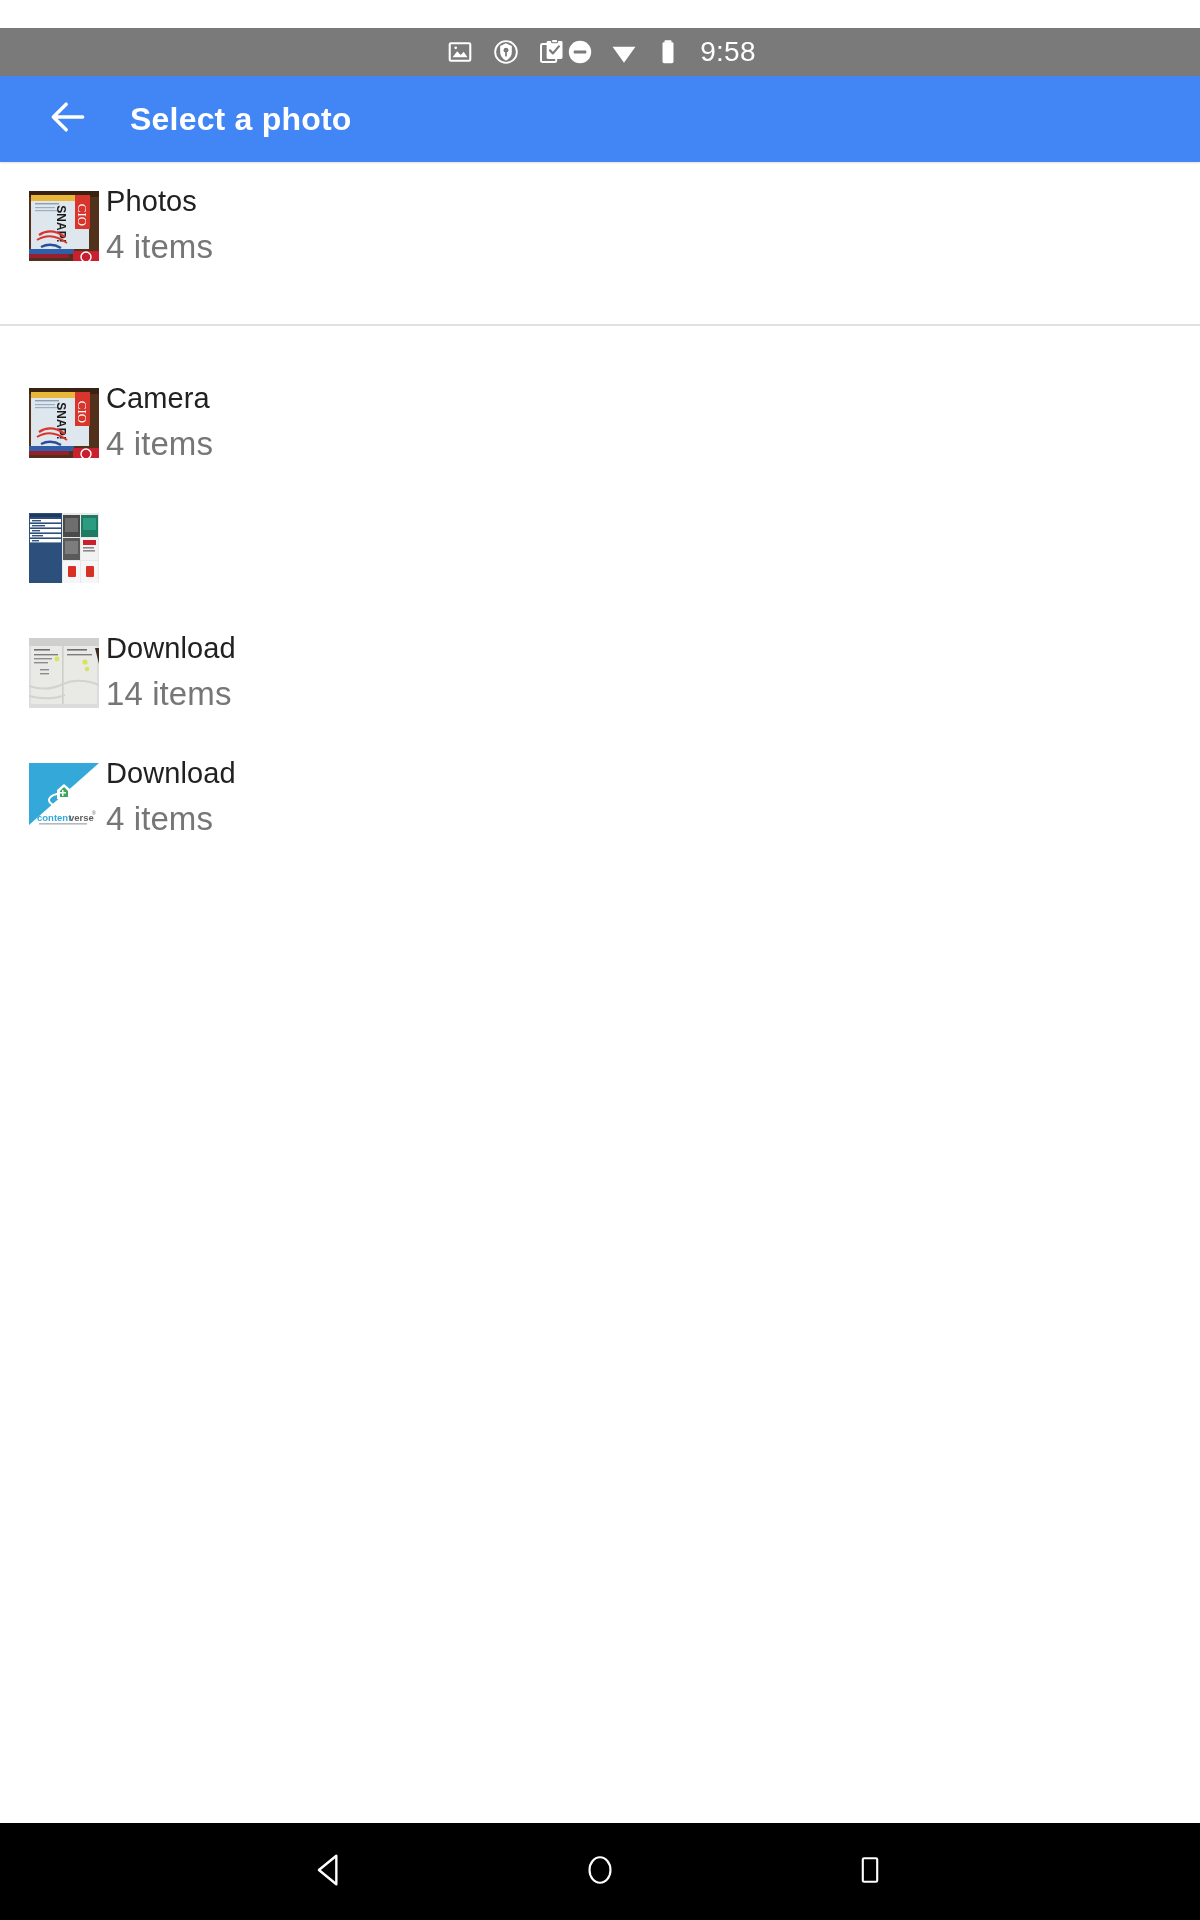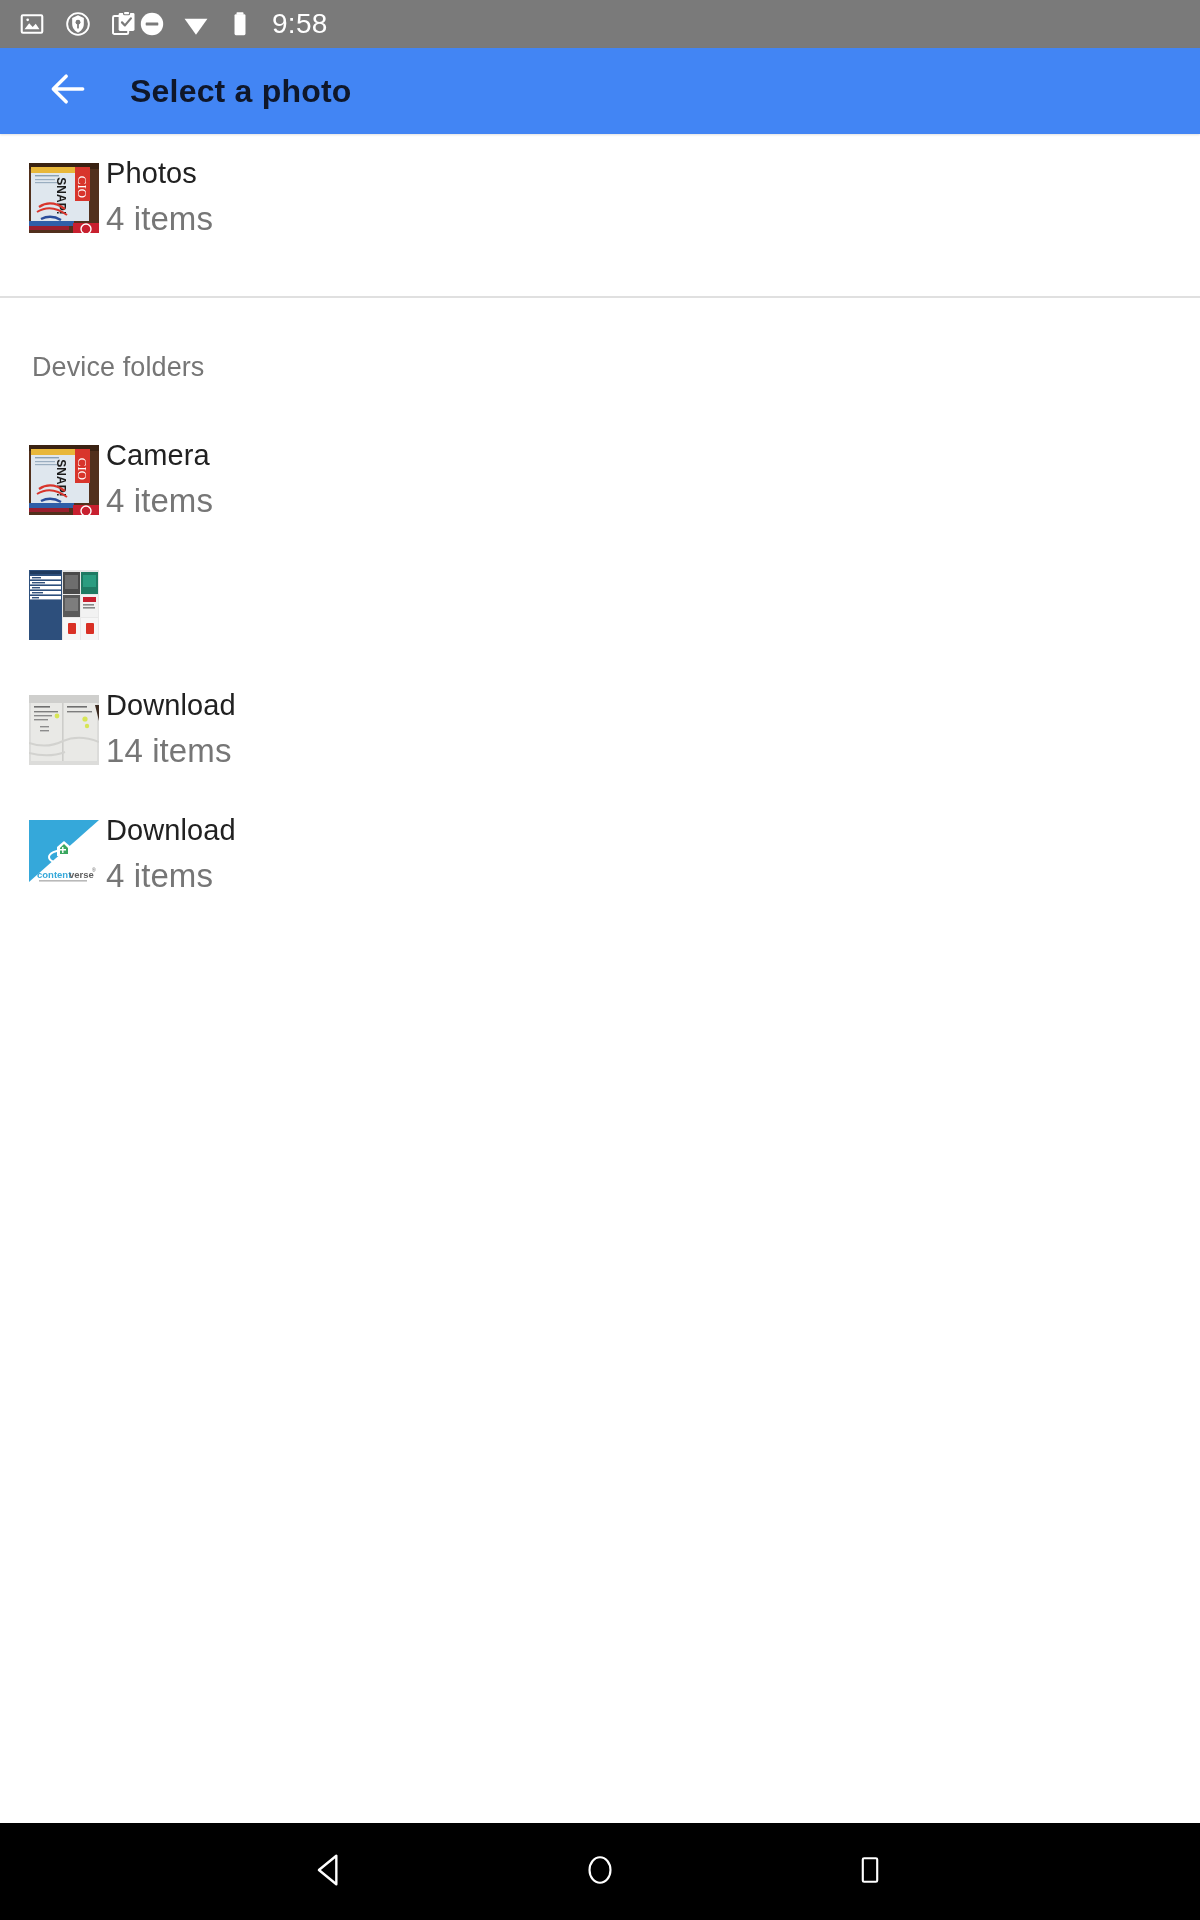--- a/index.html
+++ b/index.html
@@ -21,23 +21,24 @@
     display: flex;
     flex-direction: column;
   }
 
   
   .status-bar {
     height: 48px;
     background: #7a7a7a;
     display: flex;
     align-items: center;
-    justify-content: flex-start;
+    justify-content: center;
     padding: 0 16px 0 18px;
     flex: 0 0 48px;
+    margin-top: 28px;
   }
   .status-left, .status-right {
     display: flex;
     align-items: center;
   }
   .status-left { gap: 18px; }
   .status-right { gap: 16px; }
 
   .sb-icon {
     display: block;
@@ -70,21 +71,21 @@
   }
   .back-button {
     width: 48px;
     height: 48px;
     display: flex;
     align-items: center;
     justify-content: center;
     cursor: pointer;
   }
   .app-title {
-    color: #0f172a;
+    color: #ffffff;
     font-size: 32px;
     font-weight: bold;
     margin-left: 38px;
     letter-spacing: 0.2px;
   }
 
   
   .content {
     flex: 1 1 auto;
     background: #ffffff;
@@ -260,21 +261,20 @@
       </div>
       <div class="row-text">
         <div class="row-title">Photos</div>
         <div class="row-sub">4 items</div>
       </div>
     </div>
 
     <div class="spacer-after-photos"></div>
     <div class="divider"></div>
 
-    <div class="section-header">Device folders</div>
 
     <div class="folder-list">
 
       <div class="list-row">
         <div class="thumb">
           <svg viewBox="0 0 70 70" preserveAspectRatio="none">
             <rect x="0" y="0" width="70" height="70" fill="#51301c"></rect>
             <rect x="0" y="0" width="70" height="6" fill="#3a2212"></rect>
             <rect x="2" y="4" width="58" height="54" fill="#dfe7ee"></rect>
             <rect x="2" y="4" width="58" height="6" fill="#e8b73a"></rect>

